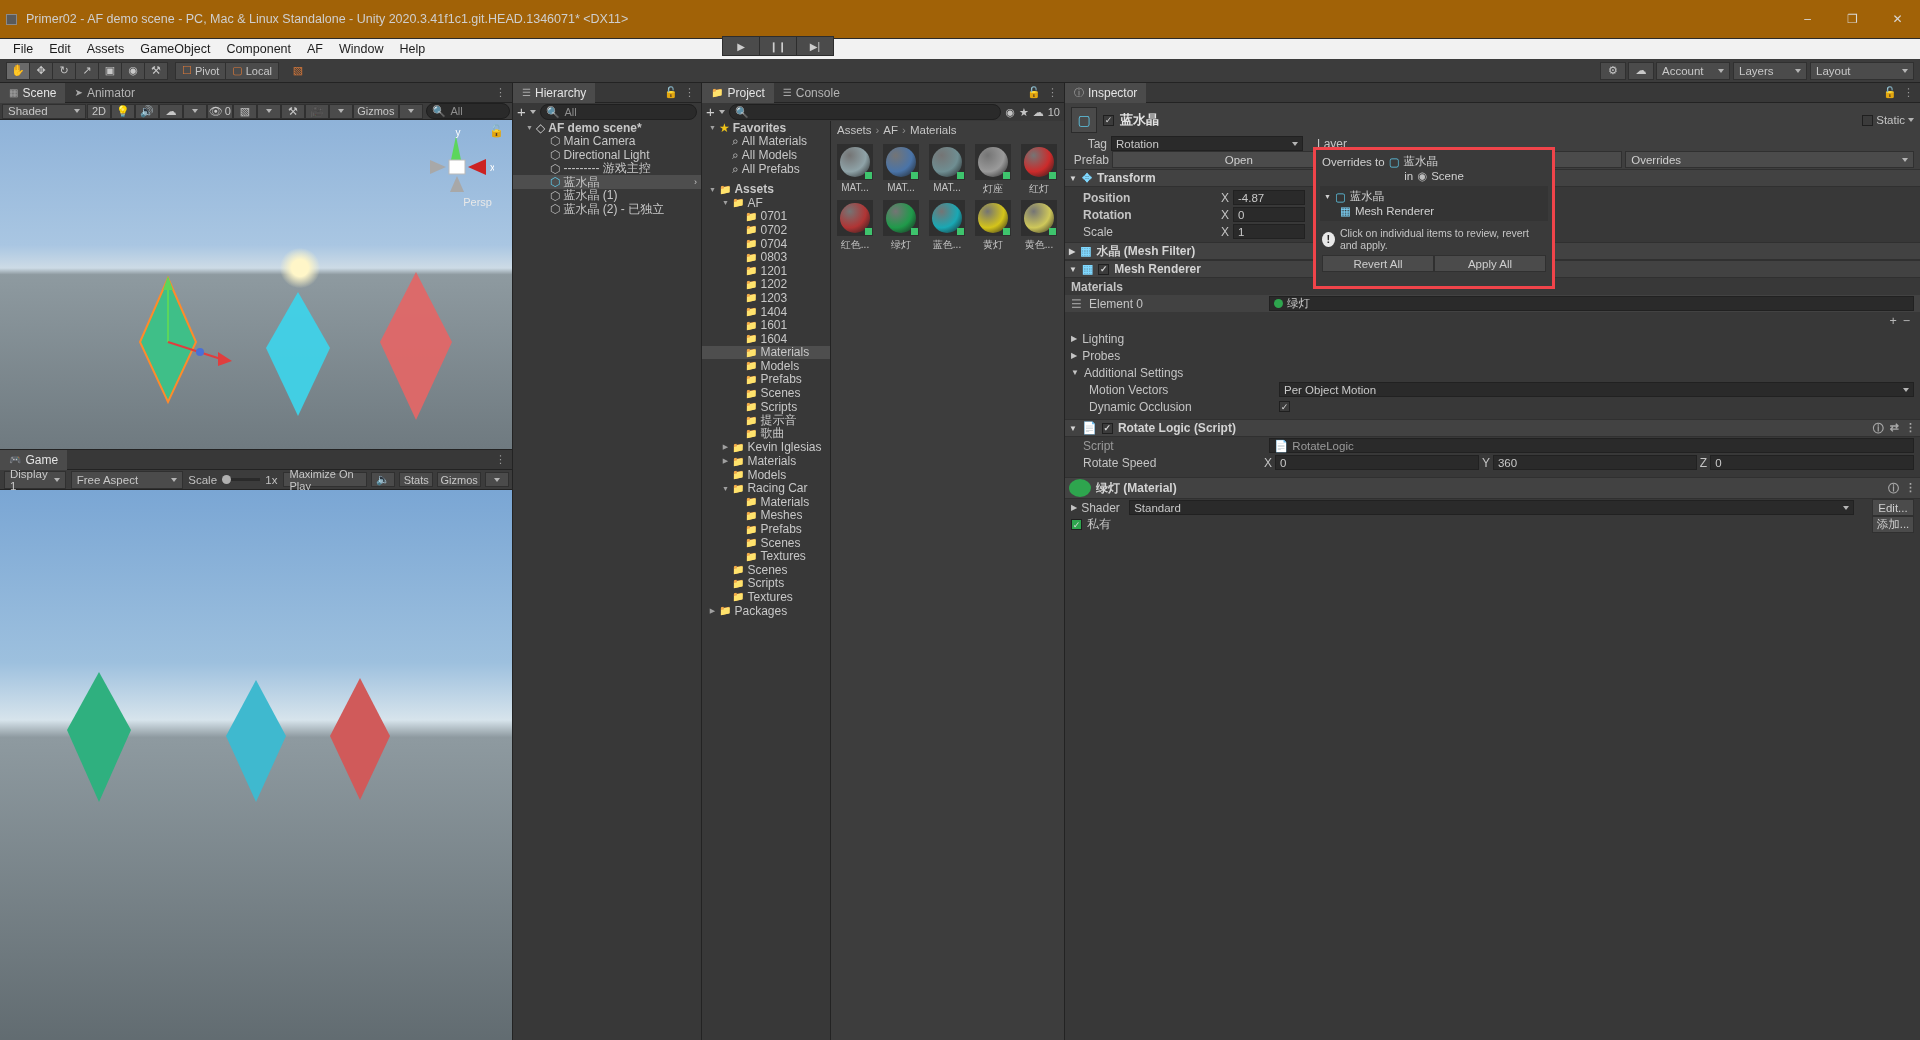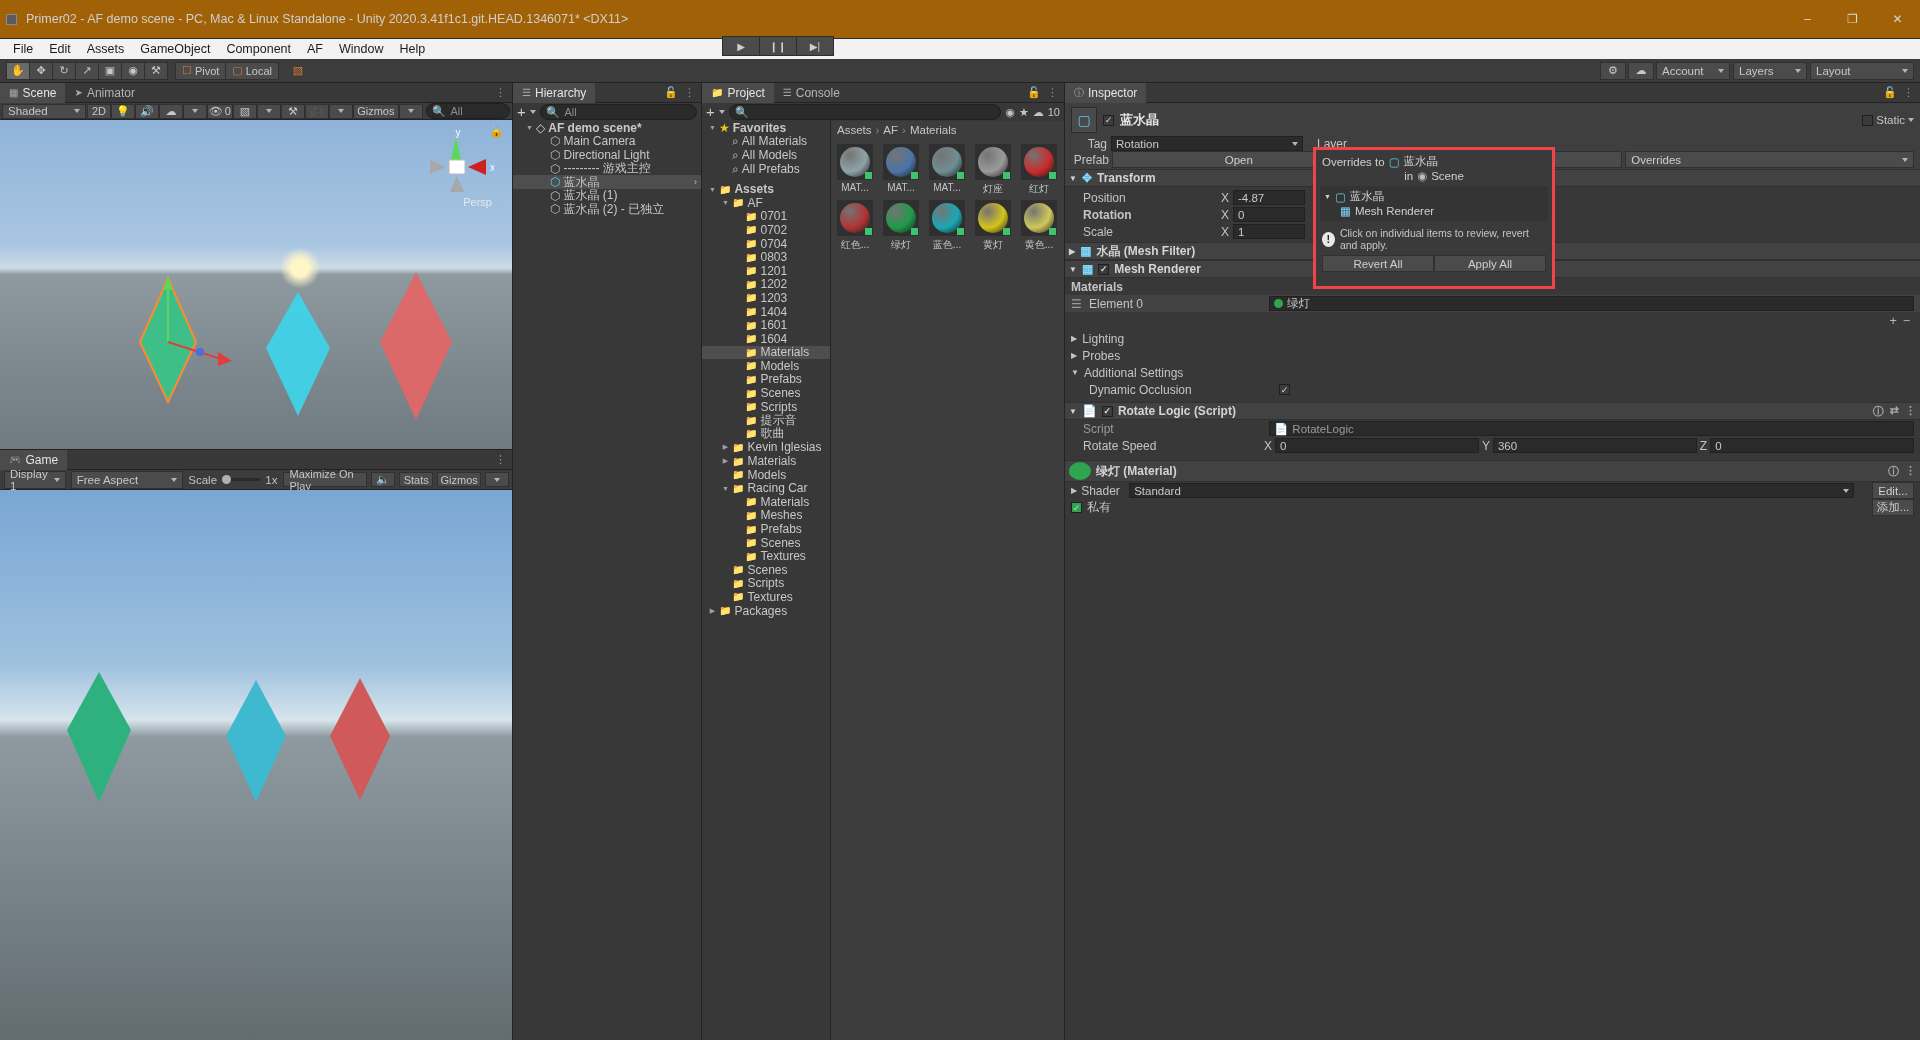--- a/index.html
+++ b/index.html
@@ -680,21 +680,21 @@
       </div>
     </div>
 
     <div class="comp-head">
       <span style="font-size:8px;">▼</span>
       <span style="color:#7fd8ff;">✥</span>
       <span>Transform</span>
     </div>
     <div style="padding:2px 0;">
       <div class="insp-row" style="padding:0 6px;">
-        <span style="width:150px;padding-left:12px;font-weight:normal;">Position</span>
+        <span style="width:150px;padding-left:12px;font-weight:bold;">Position</span>
         <span style="width:12px;">X</span>
         <div class="field" style="width:72px;">
           <span>-4.87</span>
         </div>
       </div>
       <div class="insp-row" style="padding:0 6px;">
         <span style="width:150px;padding-left:12px;font-weight:bold;">Rotation</span>
         <span style="width:12px;">X</span>
         <div class="field" style="width:72px;">
           <span>0</span>
@@ -740,20 +740,27 @@
       <span style="font-size:8px;">▶</span>
         <span>Lighting</span>
     </div>
     <div class="insp-row" style="padding:0 6px;gap:5px;">
       <span style="font-size:8px;">▶</span>
         <span>Probes</span>
     </div>
     <div class="insp-row" style="padding:0 6px;gap:5px;">
       <span style="font-size:8px;">▼</span>
         <span>Additional Settings</span>
+    </div>
+    <div class="insp-row" style="padding:0 6px;">
+      <span style="width:208px;padding-left:18px;">Motion Vectors</span>
+      <div class="field" style="flex:1;">
+        <span>Per Object Motion</span>
+        <span class="caret" style="margin-left:auto"></span>
+      </div>
     </div>
     <div class="insp-row" style="padding:0 6px;">
       <span style="width:208px;padding-left:18px;">Dynamic Occlusion</span>
       <span class="chk">✓</span>
     </div>
 
     <div class="comp-head" style="margin-top:4px;">
       <span style="font-size:8px;">▼</span>
       <span style="color:#cfcfcf;">📄</span>
       <span class="chk">✓</span>

